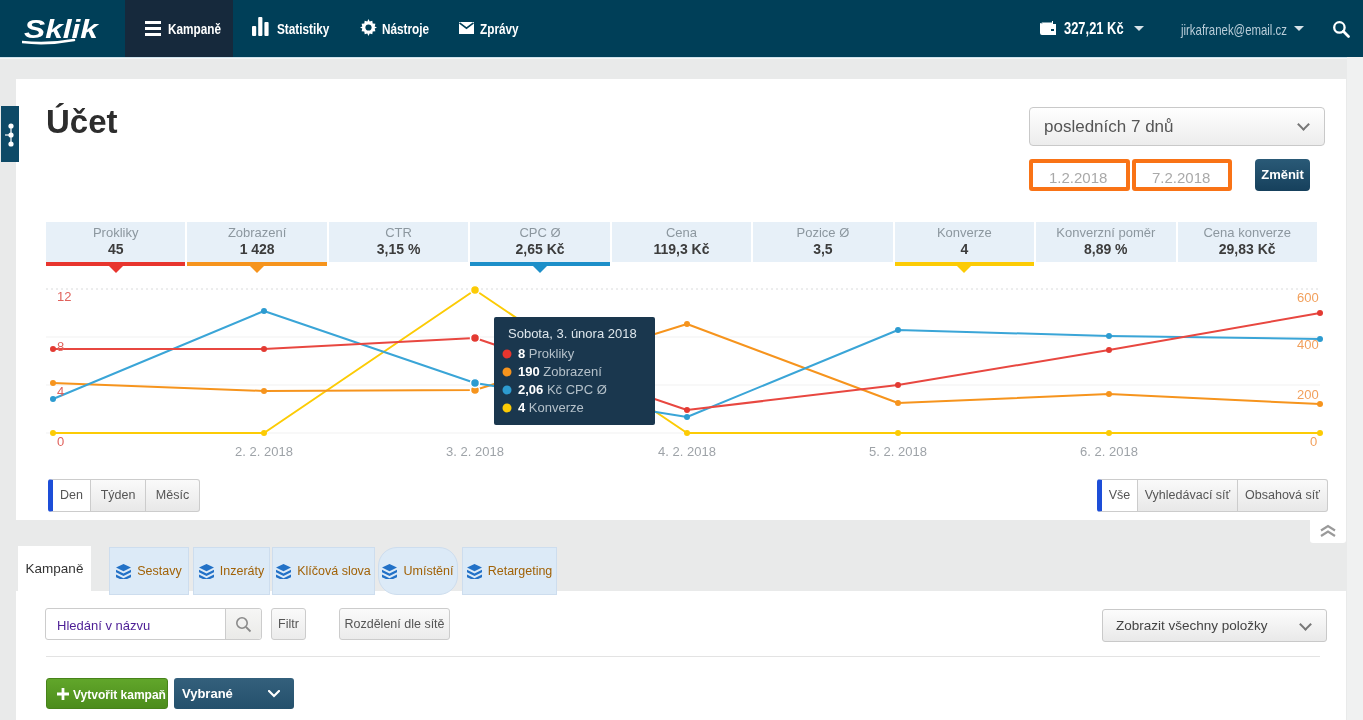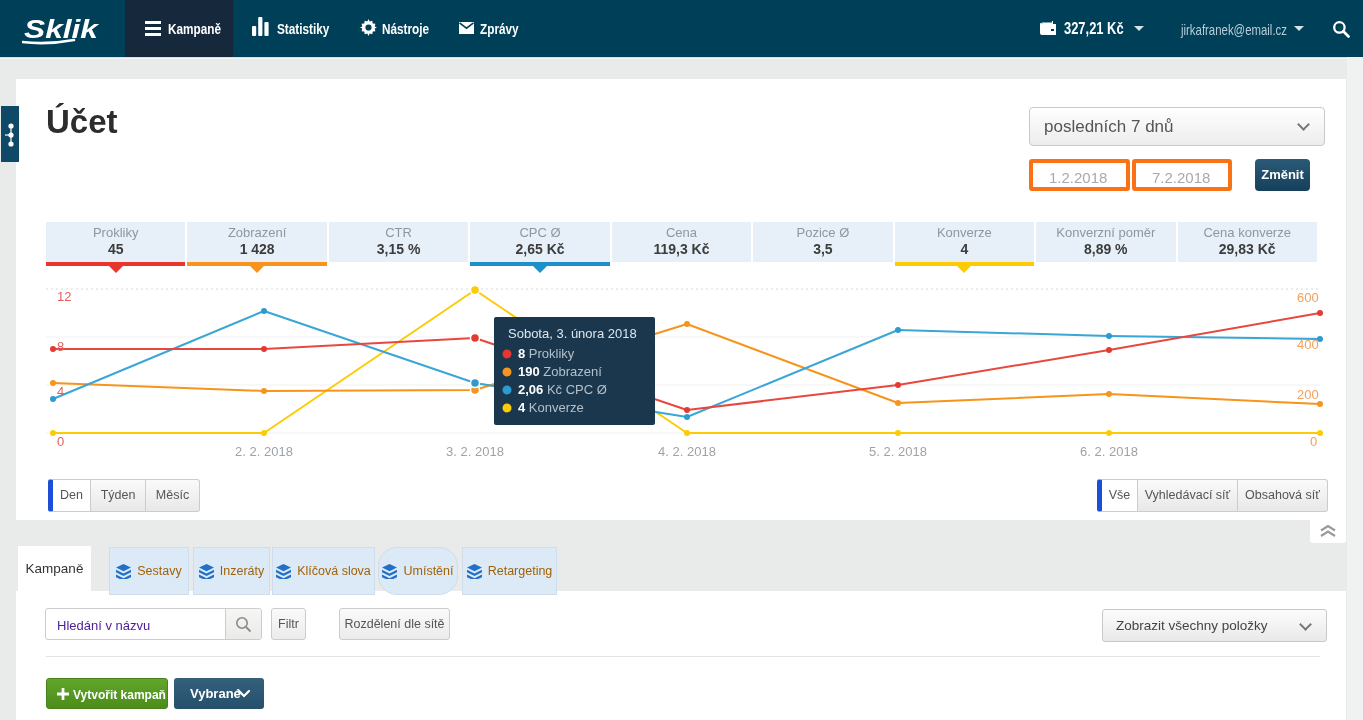--- a/index.html
+++ b/index.html
@@ -49,21 +49,21 @@
 
   .btn { position:absolute; top:608px; height:32px; border:1px solid #ccc; border-radius:3px; background:linear-gradient(#fafafa,#ebebeb); color:#555; font-size:12.5px; text-align:center; white-space:nowrap; }
   #searchbox { left:45px; top:608px; width:217px; height:32px; border:1px solid #ccc; border-radius:3px; background:#fff; position:absolute; }
   #searchbox .ph { position:absolute; left:11px; top:9px; color:#4c1d95; font-size:13px; }
   #searchbox .mag { position:absolute; right:0; top:0; width:36px; height:30px; border-left:1px solid #ccc; background:linear-gradient(#f6f6f5,#eaeae8); border-radius:0 3px 3px 0; }
 
   #selitems { left:1102px; top:609px; width:225px; height:33px; border:1px solid #c9c9c9; border-radius:3px; background:linear-gradient(#fcfcfc,#e9e9e9); color:#444; font-size:13.5px; line-height:31px; padding-left:13px; }
   #divider { left:46px; top:656px; width:1274px; height:1px; background:#e3e3e3; }
 
   #newcamp { left:46px; top:678px; width:122px; height:31px; border-radius:3px; background:linear-gradient(#61a62a,#4c8c1c); border:1px solid #47831a; color:#fff; font-size:13px; font-weight:bold;padding-left:31px; }
-  #vybrane { left:174px; top:678px; width:90px; height:31px; border-radius:3px; background:linear-gradient(#34607c,#24506c); color:#fff; font-size:13px; font-weight:bold; line-height:31px; padding-left:16px; }
+  #vybrane { left:174px; top:678px; width:120px; height:31px; border-radius:3px; background:linear-gradient(#34607c,#24506c); color:#fff; font-size:13px; font-weight:bold; line-height:31px; padding-left:8px; }
 </style>
 </head>
 <body>
 <div id="nav" class="abs">
   <div id="nav-active" class="abs"></div>
   <svg id="logo" class="abs" width="90" height="34" viewBox="0 0 90 34">
     <text x="2" y="26" font-family="Liberation Sans, sans-serif" font-size="26" font-weight="bold" font-style="italic" fill="#fff" textLength="74" lengthAdjust="spacingAndGlyphs">Sklik</text>
     <path d="M0 30 Q 25 33 52 28" stroke="#fff" stroke-width="2.5" fill="none" stroke-linecap="round"></path>
   </svg>
   <svg class="abs" style="left:145px; top:20px;" width="16" height="16" viewBox="0 0 16 16">

